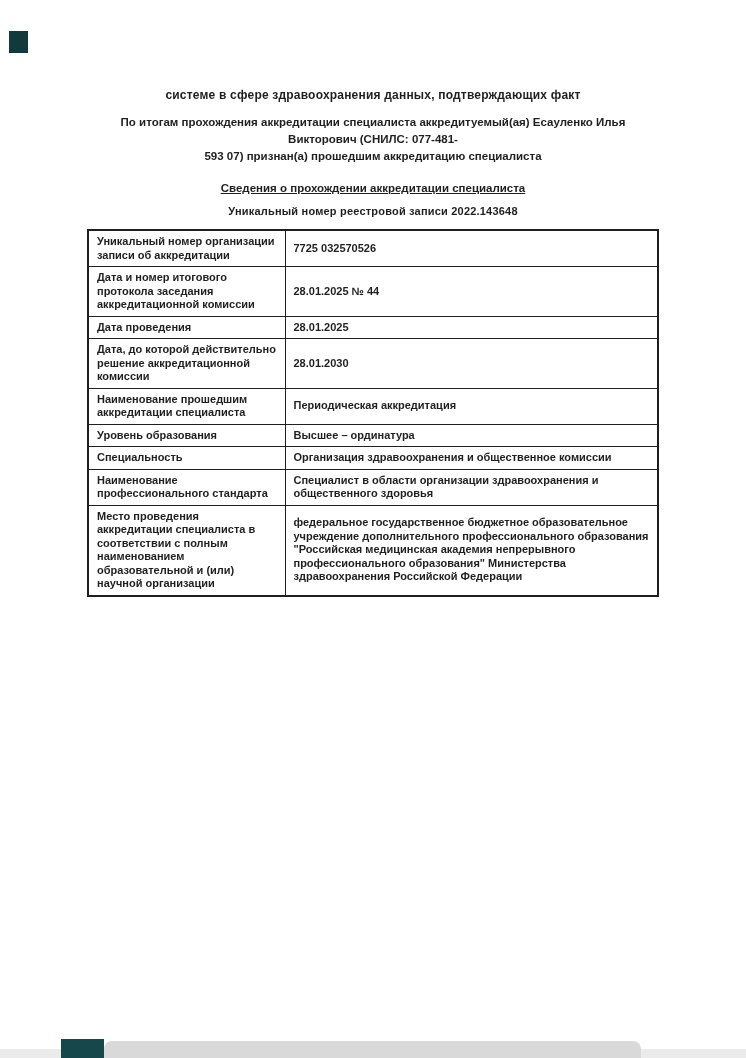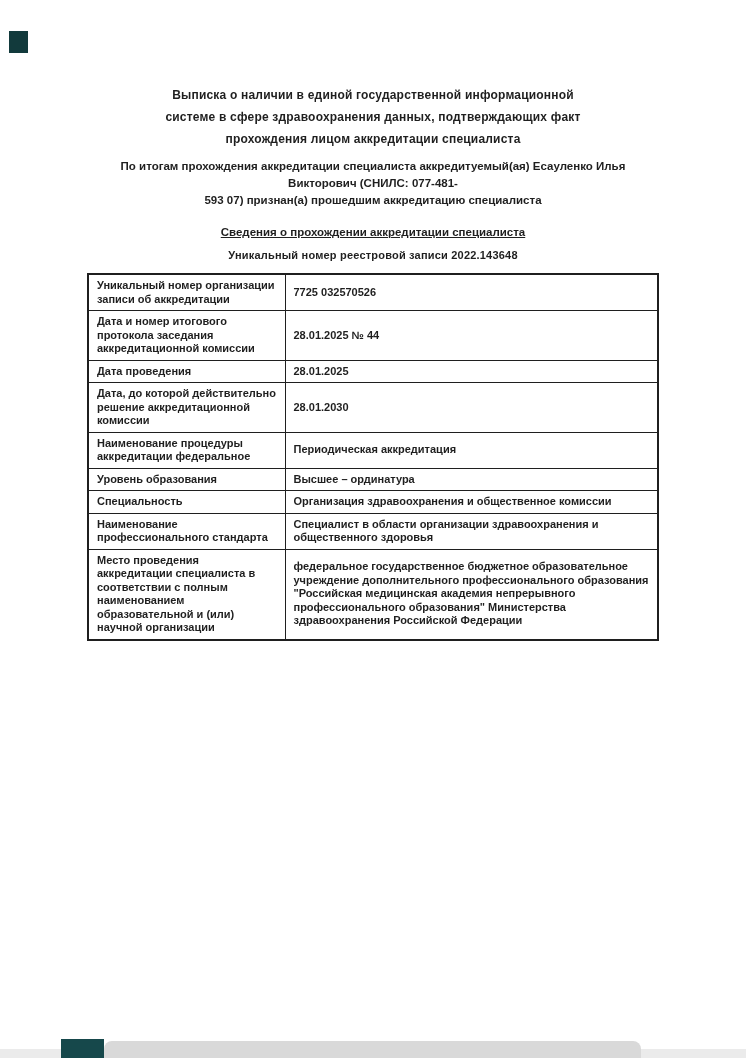--- a/index.html
+++ b/index.html
@@ -99,23 +99,21 @@
     width: 19px; height: 22px;
     background: #123a3c;
   }
 </style>
 </head>
 <body>
 
 <div class="page">
 
   <div class="title">
-    <div>Выписка о наличии в единой государственной информационной</div>
     <div>системе в сфере здравоохранения данных, подтверждающих факт</div>
-    <div>прохождения лицом аккредитации специалиста</div>
   </div>
 
 
   <div class="intro">
     <div>По итогам прохождения аккредитации специалиста аккредитуемый(ая) Есауленко Илья Викторович (СНИЛС: 077-481-</div>
     <div>593 07) признан(а) прошедшим аккредитацию специалиста</div>
   </div>
 
   <div class="section-heading">Сведения о прохождении аккредитации специалиста</div>
 
@@ -133,21 +131,21 @@
         </tr>
         <tr>
           <td class="label-cell">Дата проведения</td>
           <td class="value-cell">28.01.2025</td>
         </tr>
         <tr>
           <td class="label-cell">Дата, до которой действительно решение аккредитационной комиссии</td>
           <td class="value-cell">28.01.2030</td>
         </tr>
         <tr>
-          <td class="label-cell">Наименование процедуры аккредитации федеральное</td>
+          <td class="label-cell">Наименование прошедшим аккредитации специалиста</td>
           <td class="value-cell">Периодическая аккредитация</td>
         </tr>
         <tr>
           <td class="label-cell">Уровень образования</td>
           <td class="value-cell">Высшее – ординатура</td>
         </tr>
         <tr>
           <td class="label-cell">Специальность</td>
           <td class="value-cell">Организация здравоохранения и общественное комиссии</td>
         </tr>

